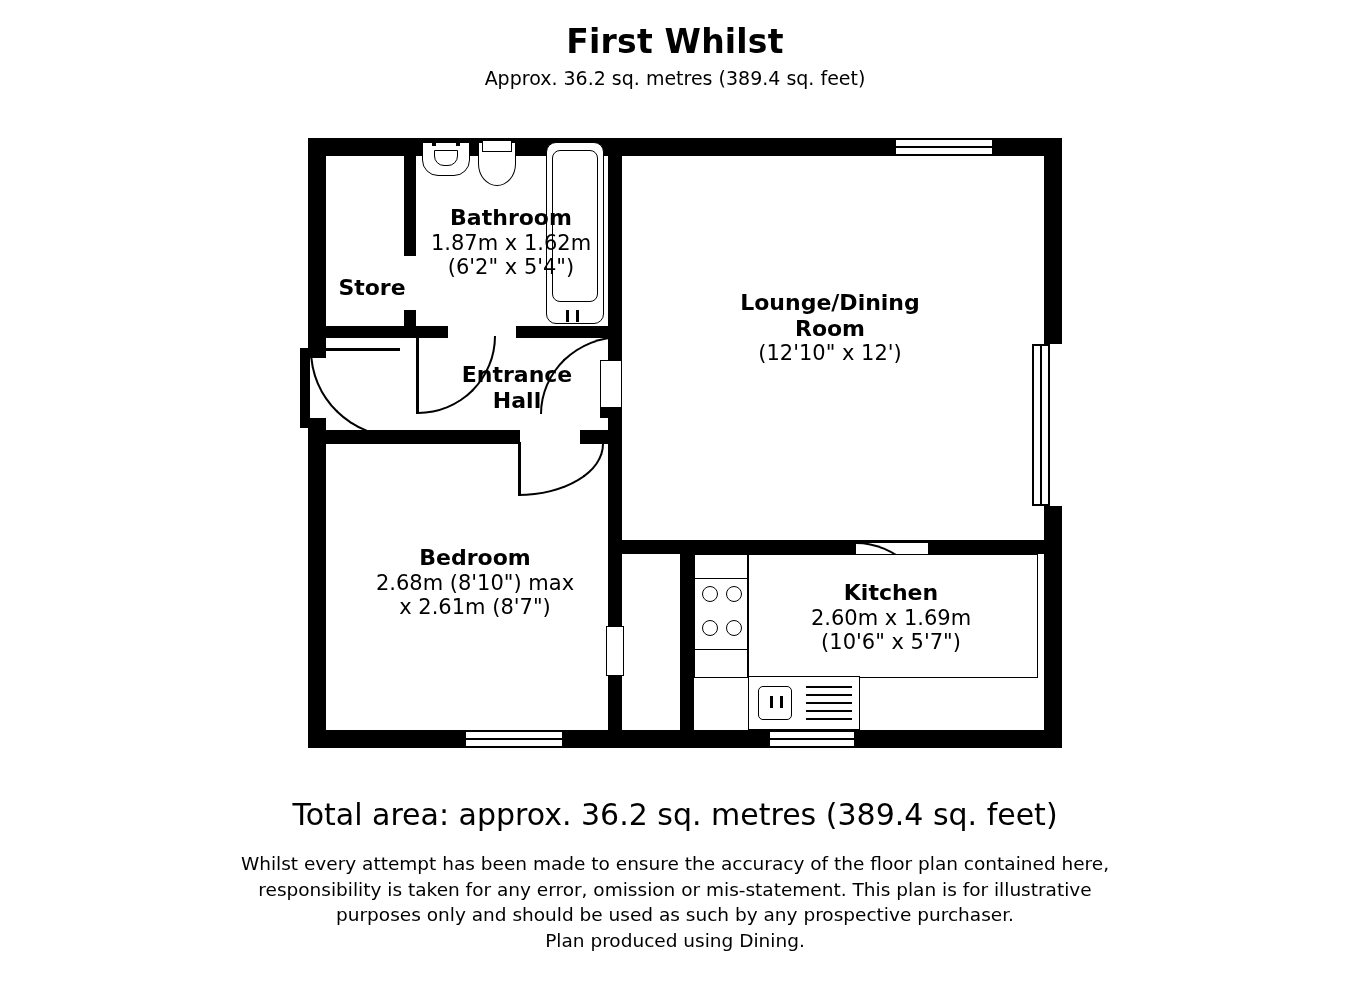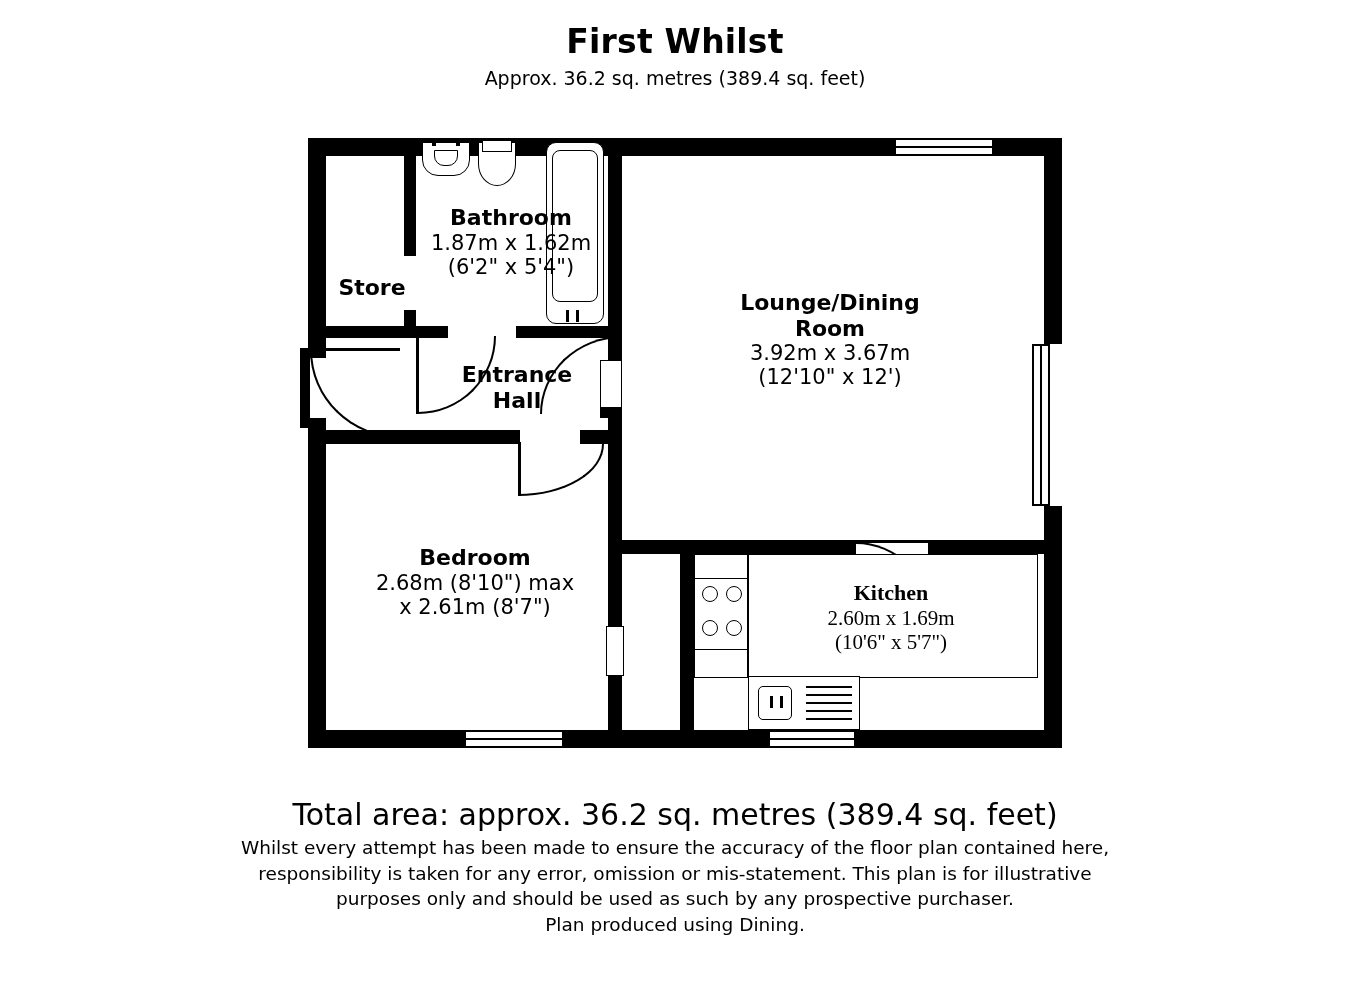--- a/index.html
+++ b/index.html
@@ -103,20 +103,21 @@
     width: 1350px;
     text-align: center;
   }
   .total-area {
     font-size: 30px;
     line-height: 40px;
   }
   .disclaimer {
     font-size: 18.5px;
     line-height: 25.5px;
+    margin-top: 16px;
     padding: 0 240px;
   }
   .disclaimer span { display: block; }
 </style>
 </head>
 <body>
 
 <div class="header">
   <div class="title">First Whilst</div>
   <div class="subtitle">Approx. 36.2 sq. metres (389.4 sq. feet)</div>
@@ -239,31 +240,30 @@
     <div class="room-name">Hall</div>
   </div>
 
   <div class="label" style="left:272px; top:155px; width:200px;">
     <div class="room-name">Store</div>
   </div>
 
   <div class="label" style="left:670px; top:170px; width:320px;">
     <div class="room-name">Lounge/Dining</div>
     <div class="room-name">Room</div>
-    <div class="room-dims">3.92m x 3.67m</div>
     <div class="room-dims">(12'10" x 12')</div>
   </div>
 
   <div class="label" style="left:330px; top:425px; width:290px;">
     <div class="room-name">Bedroom</div>
     <div class="room-dims">2.68m (8'10") max</div>
     <div class="room-dims">x 2.61m (8'7")</div>
   </div>
 
-  <div class="label" style="left:760px; top:460px; width:262px;font-family:Liberation Serif, serif;">
+  <div class="label" style="left:760px; top:460px; width:262px;">
     <div class="room-name">Kitchen</div>
     <div class="room-dims">2.60m x 1.69m</div>
     <div class="room-dims">(10'6" x 5'7")</div>
   </div>
 
 </div>
 
 <div class="footer">
   <div class="total-area">Total area: approx. 36.2 sq. metres (389.4 sq. feet)</div>
   <div class="disclaimer">

